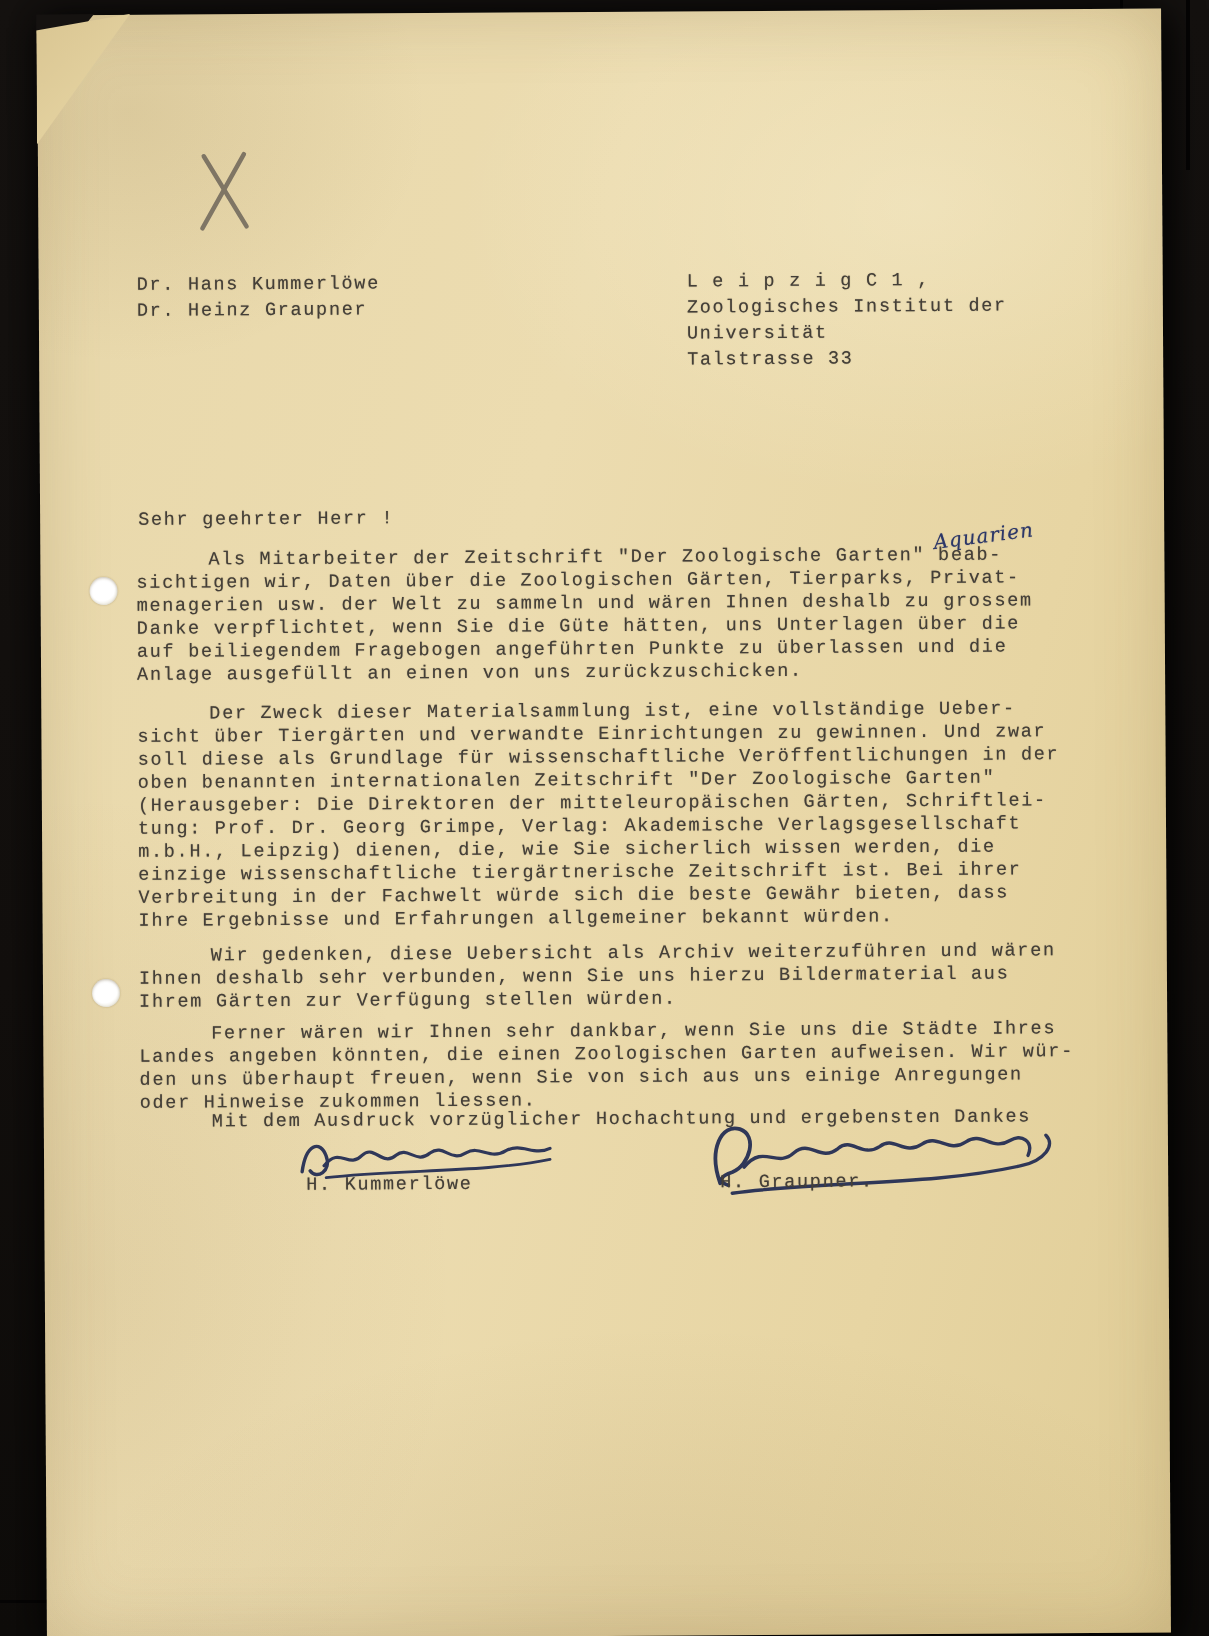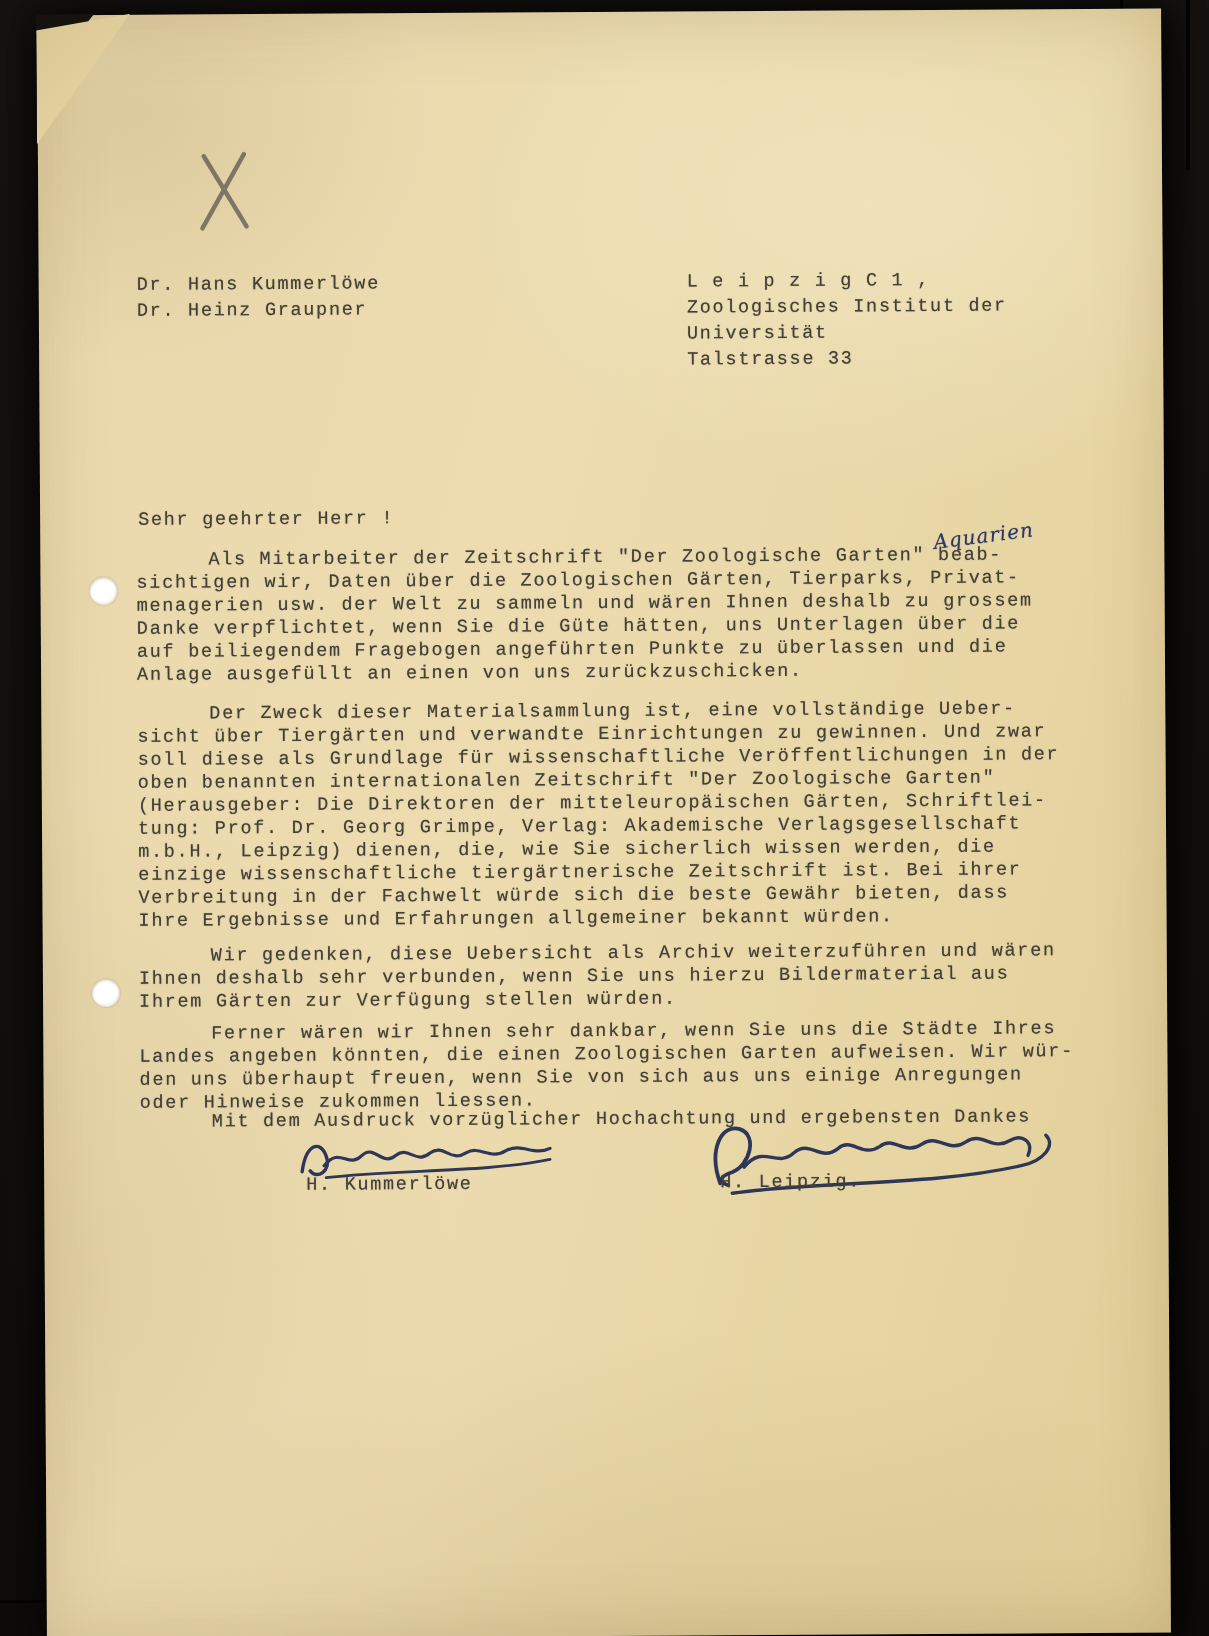--- a/index.html
+++ b/index.html
@@ -149,15 +149,15 @@
     <path d="M32,52 C102,44 192,48 256,35" stroke-width="2.8"></path>
   </svg>
 
   <svg class="sig sig-right" width="380" height="95" viewBox="0 0 380 95">
     <path d="M30,74 C18,40 32,14 50,20 C68,26 60,56 42,63 C32,66 26,72 38,76" stroke-width="3.8"></path>
     <path d="M54,58 C74,34 86,60 104,44 C120,30 130,54 148,40 C162,28 172,50 190,38 C204,27 214,48 232,36 C248,25 258,46 276,34 C292,23 302,44 320,33 C332,26 344,34 338,48" stroke-width="3.4"></path>
     <path d="M42,84 C132,72 242,78 332,58 C354,53 366,38 356,28" stroke-width="3.4"></path>
   </svg>
 
   <div class="tw typed-name typed-left">H. Kummerlöwe</div>
-  <div class="tw typed-name typed-right">H. Leipzig.</div>
+  <div class="tw typed-name typed-right">H. Graupner.</div>
 
 </div>
 
 </body></html>

